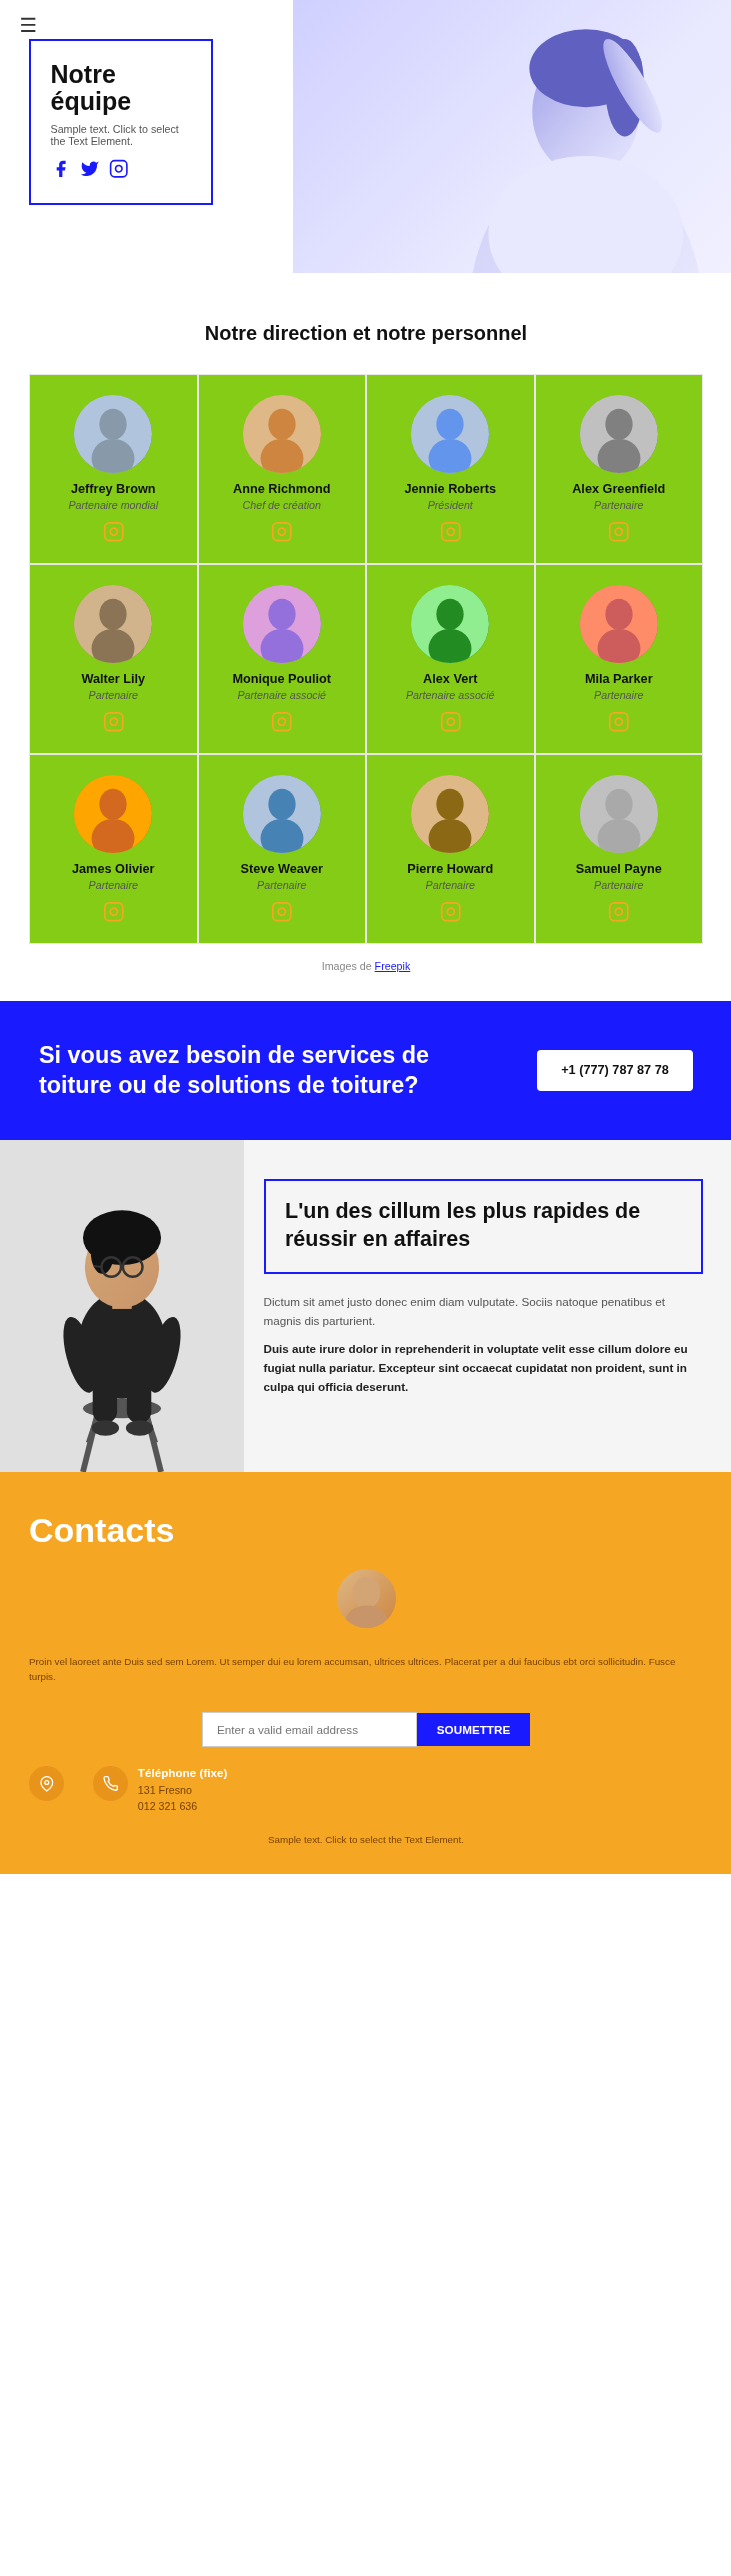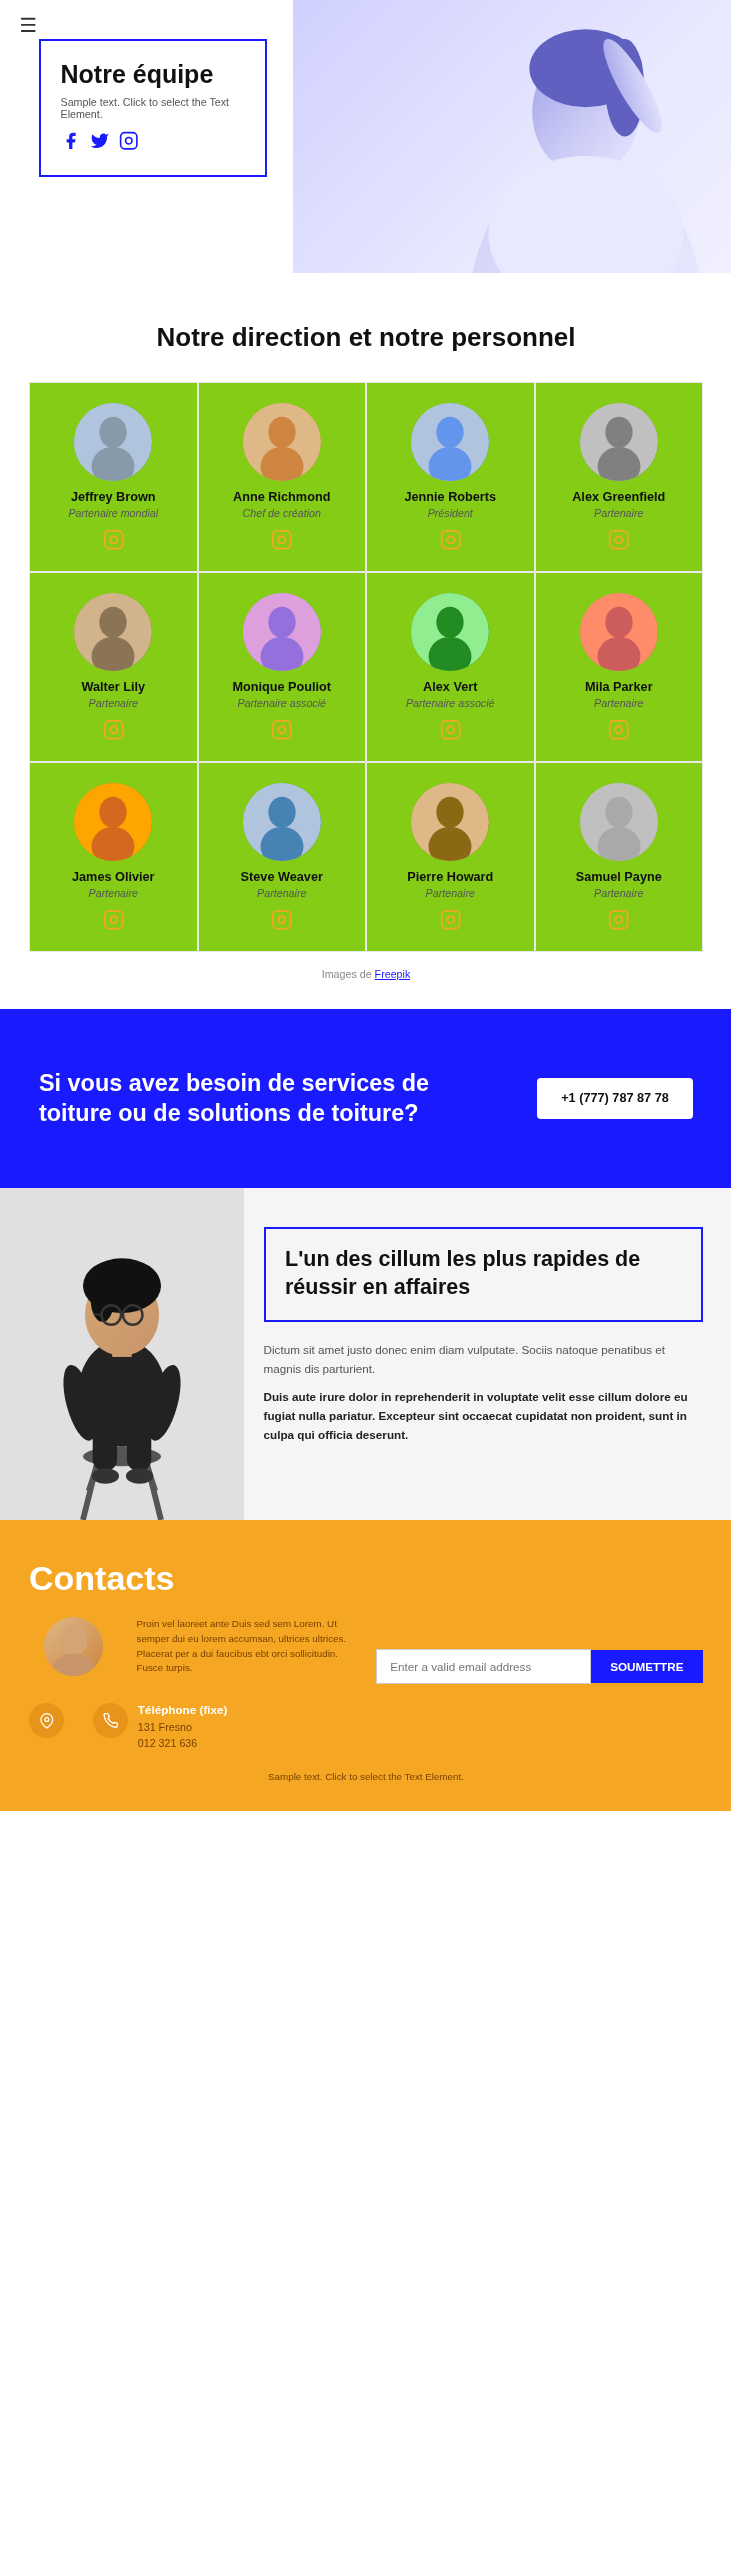--- a/index.html
+++ b/index.html
@@ -8,24 +8,24 @@
       position: absolute;
       top: 13.7px;
       left: 19.5px;
       font-size: 19.5px;
       color: #333;
       cursor: pointer;
     }
     .hero-box {
       position: absolute;
       top: 39px;
-      left: 39px;
+      left: 29px;
       border: 2.9px solid #1a1aff;
       padding: 19.5px 23.4px 19.5px 19.5px;
-      width: 228px;
+      width: 184px;
     }
     .hero-title {
       font-size: 25px;
       font-weight: 700;
       color: #111;
       line-height: 1.1;
       margin-bottom: 7.8px;
     }
     .hero-subtitle {
       font-size: 10.7px;
@@ -42,21 +42,21 @@
       text-decoration: none;
     }
 
     
     .team-section {
       padding: 49px 29px 29px;
       background: #fff;
     }
     .team-section-title {
       text-align: center;
-      font-size: 26px;
+      font-size: 20px;
       font-weight: 700;
       color: #111;
       margin-bottom: 29px;
     }
     .team-grid {
       display: grid;
       grid-template-columns: repeat(4, 1fr);
       gap: 0;
     }
     .team-card {
@@ -102,21 +102,21 @@
       font-size: 10.7px;
       color: #888;
       margin-top: 15.6px;
       margin-bottom: 0;
     }
     .freepik-credit a { color: #1a1aff; }
 
     
     .cta-section {
       background: #1a1aff;
-      padding: 59px 39px;
+      padding: 39px 39px;
       display: flex;
       align-items: center;
       justify-content: space-between;
       gap: 19.5px;
     }
     .cta-text {
       font-size: 23.4px;
       font-weight: 700;
       color: #fff;
       line-height: 1.3;
@@ -634,21 +634,21 @@
     <div class="business-title-box">
       <div class="business-title">L'un des cillum les plus rapides de réussir en affaires</div>
     </div>
     <p class="business-desc">Dictum sit amet justo donec enim diam vulputate. Sociis natoque penatibus et magnis dis parturient.</p>
     <p class="business-desc-bold">Duis aute irure dolor in reprehenderit in voluptate velit esse cillum dolore eu fugiat nulla pariatur. Excepteur sint occaecat cupidatat non proident, sunt in culpa qui officia deserunt.</p>
   </div>
 </section>
 
 <section class="contacts-section">
   <h2 class="contacts-title">Contacts</h2>
-  <div style="display:flex;gap:19.5px;align-items:flex-end;margin-bottom:19.5px;">
+  <div style="display:flex;gap:19.5px;align-items:center;margin-bottom:19.5px;flex-direction:column;">
 
     <div style="display:flex;flex-direction:column;align-items:center;width:88px;flex-shrink:0;">
       <div class="contacts-avatar av2">
         <svg width="59" height="59" viewBox="0 0 60 60">
           <ellipse cx="30" cy="24" rx="14" ry="16" fill="#d4a574"></ellipse>
           <ellipse cx="30" cy="55" rx="22" ry="18" fill="#c8956a"></ellipse>
         </svg>
       </div>
     </div>
     <div style="flex:1;">

